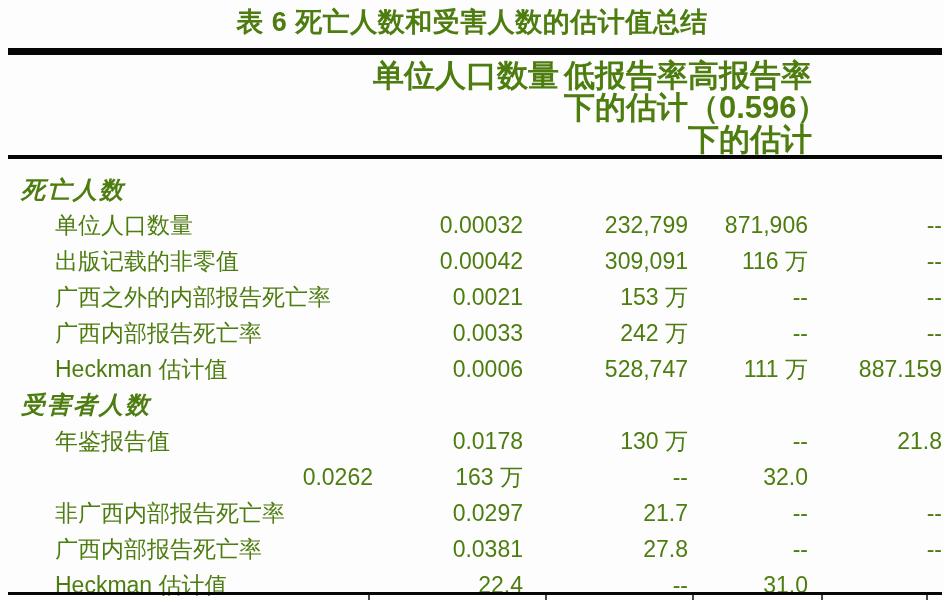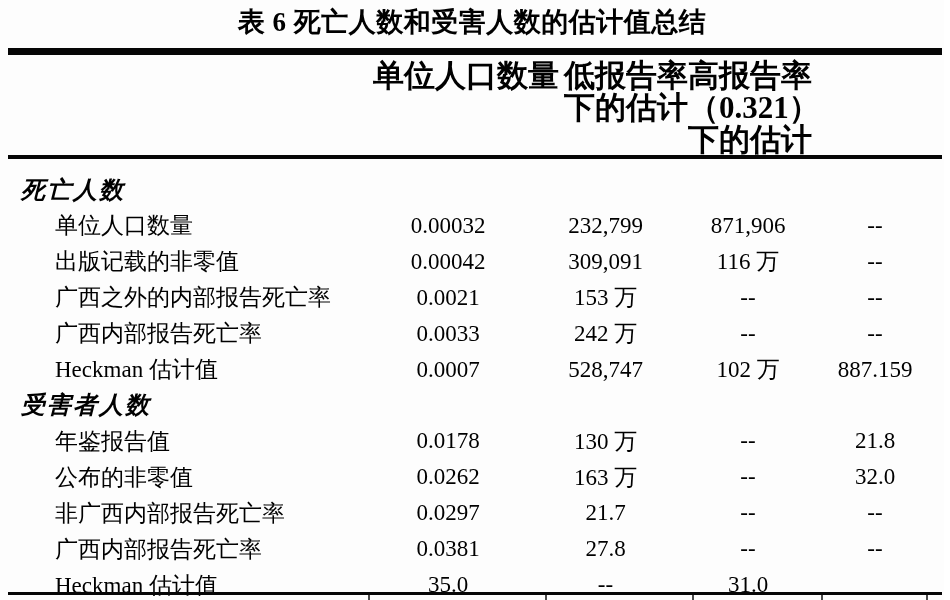--- a/index.html
+++ b/index.html
@@ -1,20 +1,20 @@
 <!DOCTYPE html>
 <html><head>
 <meta charset="utf-8">
 <style>
   html,body { margin:0; padding:0; background:#ffffff; }
   .page {
     position:relative; width:944px; height:600px;
     background:#fdfdfd; overflow:hidden;
-    font-family:Liberation Serif, serif;
-    color:#000000;
+    font-family:Liberation Sans, sans-serif;
+    color:#4d7c0f;
   }
   .title {
     position:absolute; top:4px; left:0; right:0;
     text-align:center; font-size:27px; font-weight:700;
     white-space:pre; letter-spacing:0.5px;
   }
   .rule { position:absolute; left:8px; width:934px; background:#060606; }
   .rule.top { top:48px; height:7px; }
   .rule.mid { top:155px; height:4px; }
   .rule.bot { top:592px; height:3px; }
@@ -30,42 +30,42 @@
   .body {
     position:absolute; left:8px; top:172px; width:934px; height:431px;
     display:grid; grid-template-rows:repeat(12, 1fr);
   }
   .row { align-items:center; font-size:23px; }
   .label { text-align:left; padding-left:47px; white-space:nowrap; }
   .label.section {
     padding-left:13px; font-weight:700; font-style:italic;
     font-size:24px; letter-spacing:2px;
   }
-  .val { text-align:center; white-space:nowrap; font-variant-numeric:lining-nums; }
+  .val { text-align:right; white-space:nowrap; font-variant-numeric:lining-nums; }
   .tick { position:absolute; top:595px; width:2px; height:5px; background:#4a4a4a; }
 </style>
 </head>
 <body>
 
 <div class="page">
 
   <div class="title">表 6 死亡人数和受害人数的估计值总结</div>
 
   <div class="rule top"></div>
 
   <div class="header cols">
     <div class="hcell"></div>
     <div class="hcell">单位人口数量</div>
     <div class="hcell">
       <div>低报告率</div>
       <div>下的估计</div>
     </div>
     <div class="hcell">
       <div>高报告率</div>
-      <div>（0.321）</div>
+      <div>（0.596）</div>
       <div>下的估计</div>
     </div>
   </div>
 
   <div class="rule mid"></div>
 
   <div class="body">
 
     <div class="row cols">
       <div class="label section">死亡人数</div>
@@ -102,44 +102,43 @@
     <div class="row cols">
       <div class="label">广西内部报告死亡率</div>
       <div class="val">0.0033</div>
       <div class="val">242 万</div>
       <div class="val">--</div>
       <div class="val">--</div>
     </div>
 
     <div class="row cols">
       <div class="label">Heckman 估计值</div>
-      <div class="val">0.0007</div>
+      <div class="val">0.0006</div>
       <div class="val">528,747</div>
-      <div class="val">102 万</div>
+      <div class="val">111 万</div>
       <div class="val">887.159</div>
     </div>
 
     <div class="row cols">
       <div class="label section">受害者人数</div>
       <div class="val"></div>
       <div class="val"></div>
       <div class="val"></div>
       <div class="val"></div>
     </div>
 
     <div class="row cols">
       <div class="label">年鉴报告值</div>
       <div class="val">0.0178</div>
       <div class="val">130 万</div>
       <div class="val">--</div>
       <div class="val">21.8</div>
     </div>
 
     <div class="row cols">
-      <div class="label">公布的非零值</div>
       <div class="val">0.0262</div>
       <div class="val">163 万</div>
       <div class="val">--</div>
       <div class="val">32.0</div>
     </div>
 
     <div class="row cols">
       <div class="label">非广西内部报告死亡率</div>
       <div class="val">0.0297</div>
       <div class="val">21.7</div>
@@ -150,21 +149,21 @@
     <div class="row cols">
       <div class="label">广西内部报告死亡率</div>
       <div class="val">0.0381</div>
       <div class="val">27.8</div>
       <div class="val">--</div>
       <div class="val">--</div>
     </div>
 
     <div class="row cols">
       <div class="label">Heckman 估计值</div>
-      <div class="val">35.0</div>
+      <div class="val">22.4</div>
       <div class="val">--</div>
       <div class="val">31.0</div>
     </div>
 
   </div>
 
   <div class="rule bot"></div>
 
   <div class="tick" style="left:368px"></div>
   <div class="tick" style="left:545px"></div>

